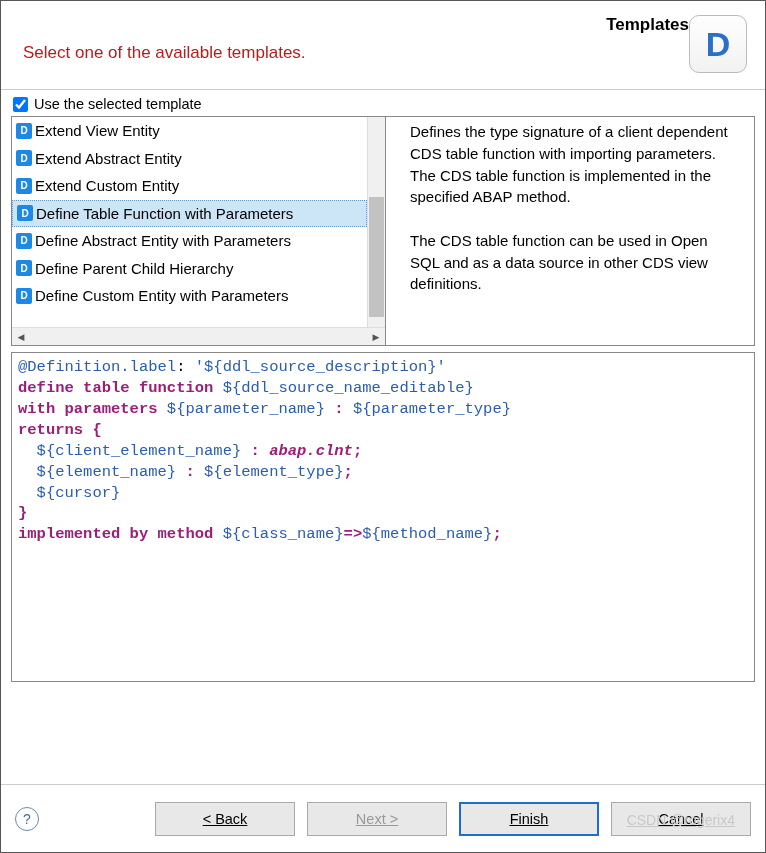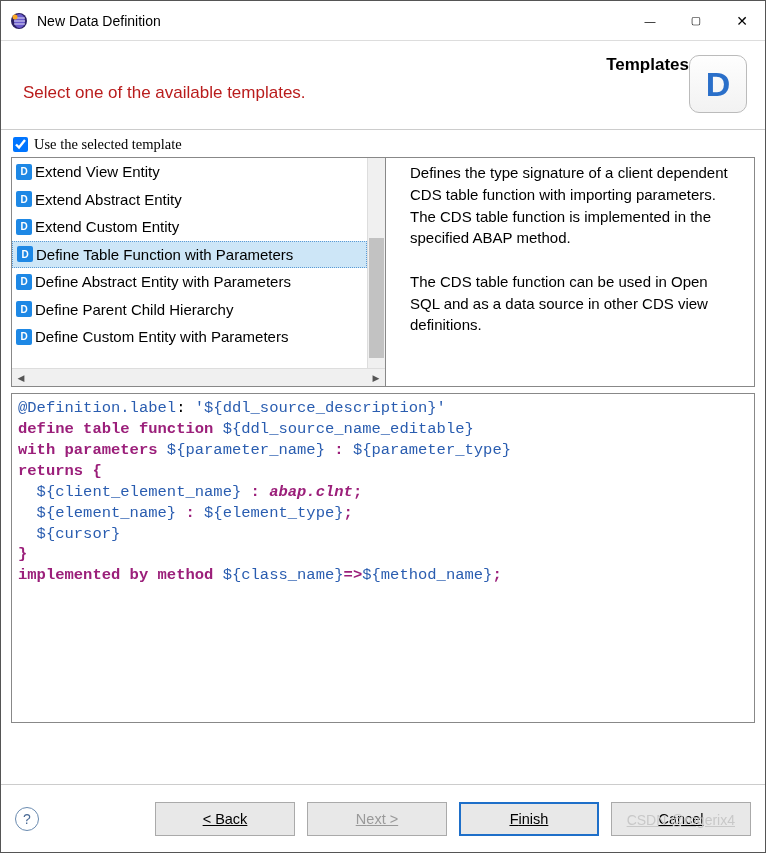--- a/index.html
+++ b/index.html
@@ -13,21 +13,21 @@
 .winbtn.close { font-size: 14px; }
 .header { display: flex; align-items: flex-start; padding: 14px 18px 16px 14px; }
 .header-text { flex: 1; }
 .header-title { font-size: 17px; font-weight: bold; color: #000; margin-bottom: 8px; text-align: right; }
 .header-sub { font-size: 17px; color: #b91c1c; margin-left: 8px; }
 .header-logo { width: 58px; height: 58px; border: 1px solid #bbb; border-radius: 10px; display: flex; align-items: center; justify-content: center; background: linear-gradient(#fefefe,#f2f2f2); }
 .header-logo span { font-size: 34px; font-weight: bold; color: #2a6fc9; font-family: "Segoe UI", sans-serif; }
 .content { flex: 1; padding: 0 10px; display: flex; flex-direction: column; border-top: 1px solid #ccc;}
 .check-row { display: flex; align-items: center; padding: 6px 0 4px 2px; }
 .check-row input { width: 15px; height: 15px; margin-right: 6px; }
-.check-row label { font-size: 14.5px; font-family: Liberation Serif, serif; }
+.check-row label { font-size: 14.5px; }
 .split { display: flex; height: 230px; border: 0; }
 .list-pane { width: 375px; border: 1px solid #888; display: flex; flex-direction: column; position: relative; }
 .list-inner { flex: 1; overflow: hidden; position: relative; }
 .list-items { position: absolute; inset: 0; width: calc(100% - 18px); }
 .list-item { display: flex; align-items: center; height: 27.5px; padding: 0 4px; font-size: 15px; white-space: nowrap; }
 .list-item.selected { background: #cde6f7; border: 1px dotted #5a9bd5; }
 .list-item .ti { width: 16px; height: 16px; margin-right: 3px; display: inline-flex; align-items: center; justify-content: center; font-size: 10px; background: #1e88e5; color: #fff; border-radius: 2px; font-weight: bold; }
 .vscroll { width: 18px; background: #f0f0f0; position: absolute; right: 0; top: 0; bottom: 18px; border-left: 1px solid #ddd; }
 .vthumb { position: absolute; left: 1px; right: 1px; top: 80px; height: 120px; background: #c2c2c2; }
 .vsarrow { position: absolute; right: 0; top: 0; width: 18px; height: 18px; display:flex;align-items:center;justify-content:center; color:#555; font-size:9px;}
@@ -48,36 +48,20 @@
 .btn.disabled { color: #999; }
 .btn.primary { border: 2px solid #1e6fc9; background: #e8e8e8; }
 .u { text-decoration: underline; text-decoration-thickness: 1px; }
 .watermark { position: absolute; right: 30px; bottom: 24px; font-size: 14px; color: #c8c8c8; pointer-events:none;text-decoration:underline;}
 .rel{position:relative;}
 </style>
 </head>
 <body>
 
 <div class="window">
-  <div class="titlebar">
-    <span class="icon">
-      <svg viewBox="0 0 20 20" width="20" height="20">
-          <circle cx="10" cy="10" r="8" fill="#2b2064"></circle>
-          <ellipse cx="10.5" cy="10" rx="5.5" ry="7" fill="#6a5acd"></ellipse>
-          <path d="M5 7 h11 M5 10 h11 M5 13 h11" stroke="#fff" stroke-width="0.8"></path>
-          <circle cx="6" cy="6" r="2.5" fill="#f9a825"></circle>
-        </svg>
-    </span>
-    <span class="title">New Data Definition</span>
-    <div class="winbtns">
-      <div class="winbtn">—</div>
-      <div class="winbtn">▢</div>
-      <div class="winbtn close">✕</div>
-    </div>
-  </div>
 
   <div class="header">
     <div class="header-text">
       <div class="header-title">Templates</div>
       <div class="header-sub">Select one of the available templates.</div>
     </div>
     <div class="header-logo">
         <span>D</span>
       </div>
   </div>

